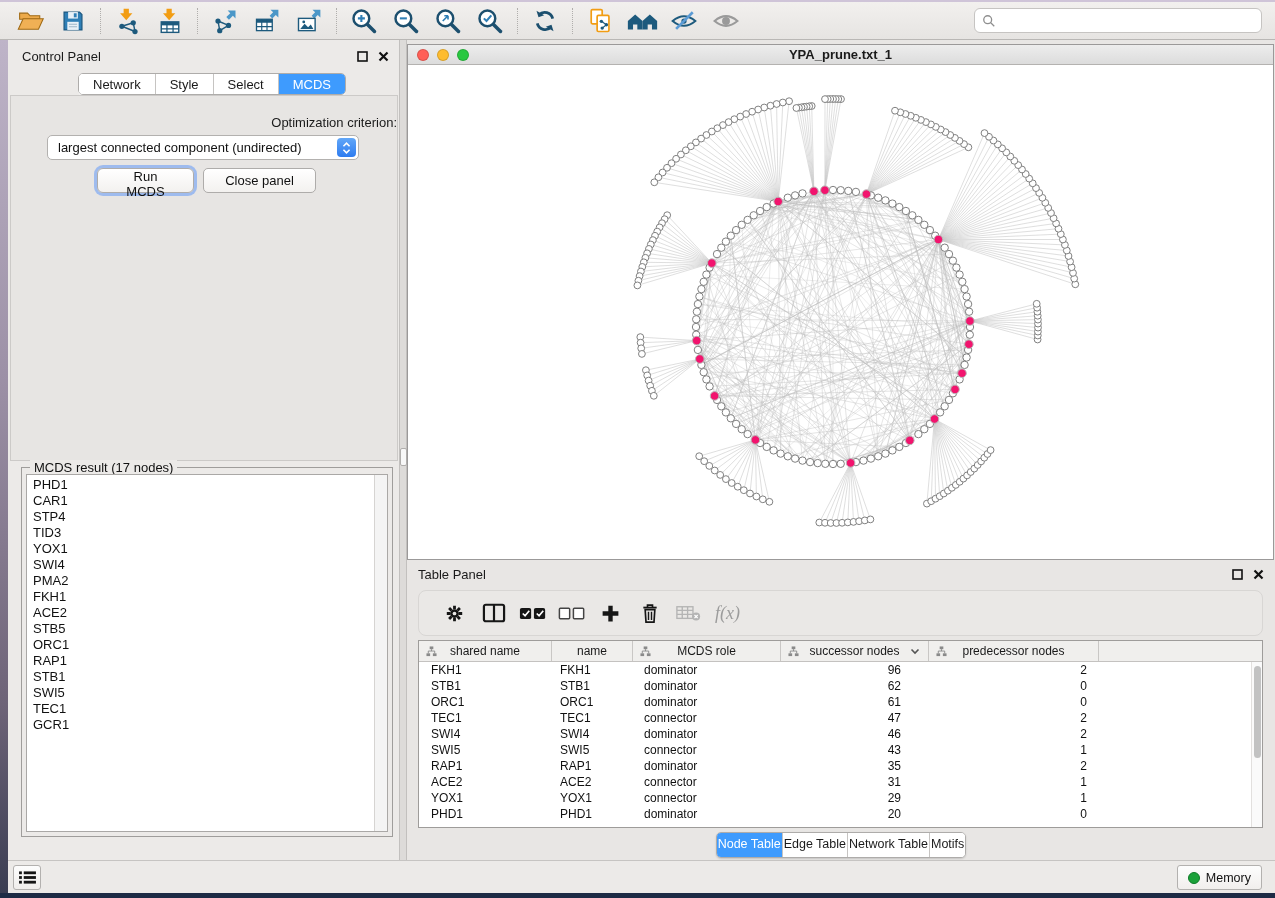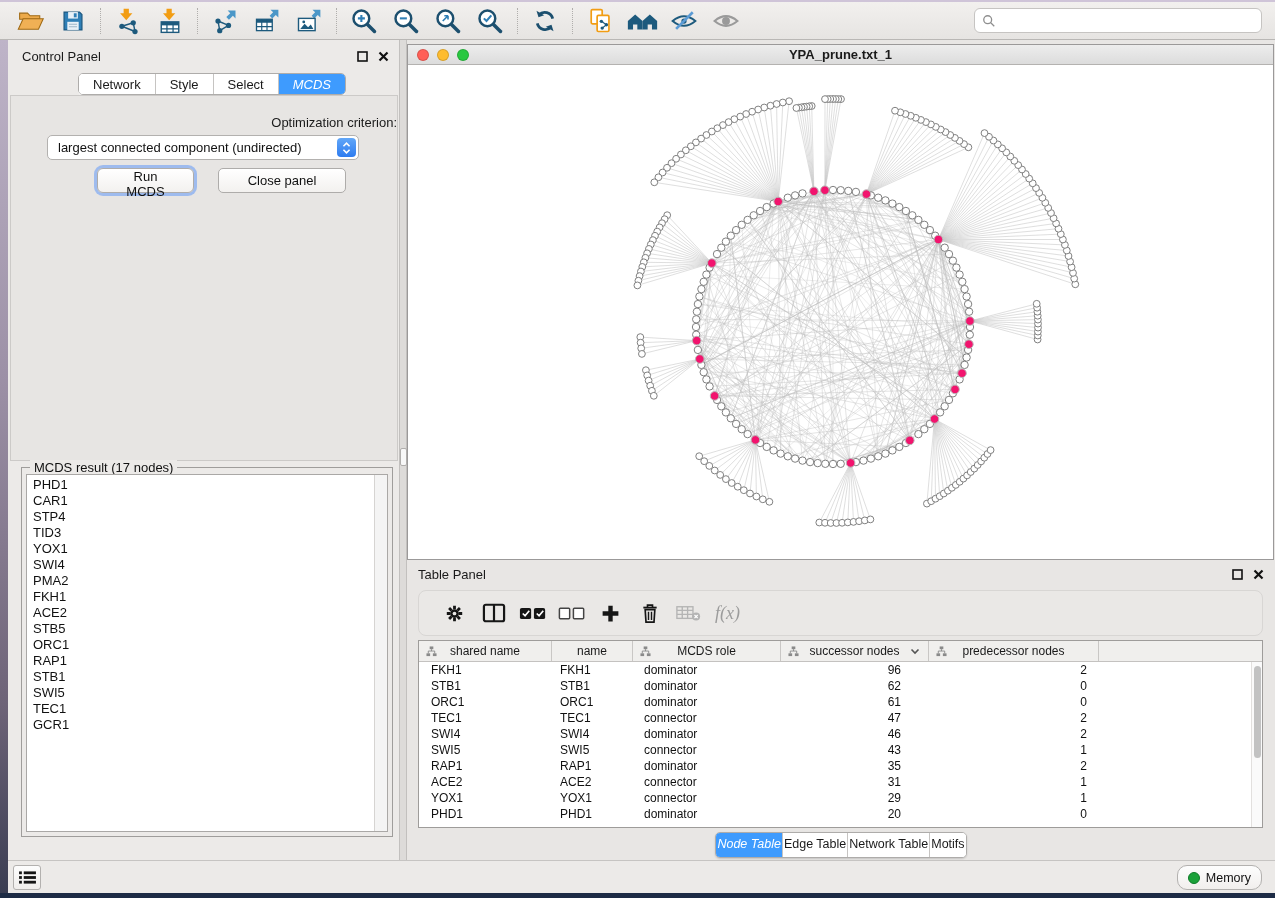--- a/index.html
+++ b/index.html
@@ -36,39 +36,39 @@
   .win-btns { position:absolute; right:10px; top:4px; display:flex; gap:9px; align-items:center; }
   .win-btn { background:none; border:none; padding:0; width:12px; height:12px;
     display:flex; align-items:center; justify-content:center; cursor:default; }
 
   .seg-group { display:inline-flex; border:1px solid #aeaCAa; border-color:#aeacaa;
     border-radius:5px; background:#fff; overflow:hidden; box-shadow:0 1px 0 rgba(255,255,255,.6); }
   .cp-tabs { position:absolute; left:70px; top:33px; height:22px; }
   .seg-tab { font-size:13px; color:#1a1a1a; background:#fff; padding:2px 14px 3px;
     border:none; border-left:1px solid #c6c4c2; cursor:default; line-height:17px; }
   .seg-tab:first-child { border-left:none; }
-  .seg-tab.active { background:#3e9bfe; color:#fff;font-style:italic; }
+  .seg-tab.active { background:#3e9bfe; color:#fff; }
 
   .cp-content { position:absolute; left:2px; top:55px; width:388px; height:366px;
     background:#e7e5e3; border:1px solid #cccac8; }
   .opt-label { position:absolute; top:19px; width:100%; text-align:right;
     font-size:13px; color:#1a1a1a; }
   .select { position:absolute; left:36px; top:39px; width:312px; height:25px;
     background:#fff; border:1px solid #b3b1af; border-radius:5px;
     display:flex; align-items:center; font-size:13px; color:#111; padding-left:10px; }
   .select .stepper { position:absolute; right:2px; top:2px; bottom:2px; width:19px;
     border-radius:4px; background:linear-gradient(#62a7f8,#2e7cf0);
     display:flex; align-items:center; justify-content:center; }
   .cp-buttons { position:absolute; left:0; top:72px; width:100%; }
   .btn { background:linear-gradient(#ffffff,#f3f1ef); border:1px solid #aeacaa;
     border-radius:5px; font-size:13px; color:#111; height:25px; padding:0 16px;
     font-family:"Liberation Sans",sans-serif; cursor:default; }
   .btn.run { position:absolute; left:86px; top:0; width:97px;
     box-shadow:0 0 0 3px rgba(98,153,247,.55);border-radius:6px; }
-  .btn.close-panel { position:absolute; left:207px; top:0; width:128px; }
+  .btn.close-panel { position:absolute; left:192px; top:0; width:113px; }
 
   .groupbox { position:absolute; left:13px; top:427px; width:372px; height:370px;
     border:1px solid #9f9d9b; background:#eceae8; }
   .groupbox-legend { position:absolute; top:-8px; left:8px; background:#eceae8;
     padding:0 4px; font-size:13px; color:#111; }
   .mcds-list { position:absolute; left:4px; top:6px; right:4px; bottom:4px;
     background:#fff; border:1px solid #aaa8a6; overflow:hidden; }
   .mcds-scroll { position:absolute; top:0; right:0; bottom:0; width:13px;
     background:#f4f4f4; border-left:1px solid #d6d4d2; }
   .mcds-item { font-size:13px; color:#111; line-height:16px; padding-left:6px; }
@@ -130,21 +130,21 @@
   .tp-tabs .seg-group { box-shadow:0 1px 2px rgba(0,0,0,.15); }
   .btab { font-size:12.5px; padding:3px 1px 4px; }
 
   
   .status-bar { position:absolute; left:8px; top:860px; width:1267px; height:33px;
     background:#eceae8; border-top:1px solid #c6c4c2; }
   .list-btn { position:absolute; left:5px; top:4px; width:28px; height:25px;
     background:linear-gradient(#fdfdfd,#f0eeec); border:1px solid #b3b1af; border-radius:3px;
     display:flex; align-items:center; justify-content:center; cursor:default; }
   .memory-btn { position:absolute; right:13px; top:4px; height:25px;
-    background:linear-gradient(#fdfdfd,#f1efed); border:1px solid #b3b1af; border-radius:10px;
+    background:linear-gradient(#fdfdfd,#f1efed); border:1px solid #b3b1af; border-radius:3px;
     display:flex; align-items:center; gap:6px; padding:0 10px; font-size:12.5px; color:#111; cursor:default; }
   .mem-dot { width:12px; height:12px; border-radius:50%; background:#1ba23a; border:1px solid #0e7c28; }
 </style>
 </head>
 <body>
 
 <div class="app">
   <div class="wall-top"></div>
 
   <div class="toolbar">

